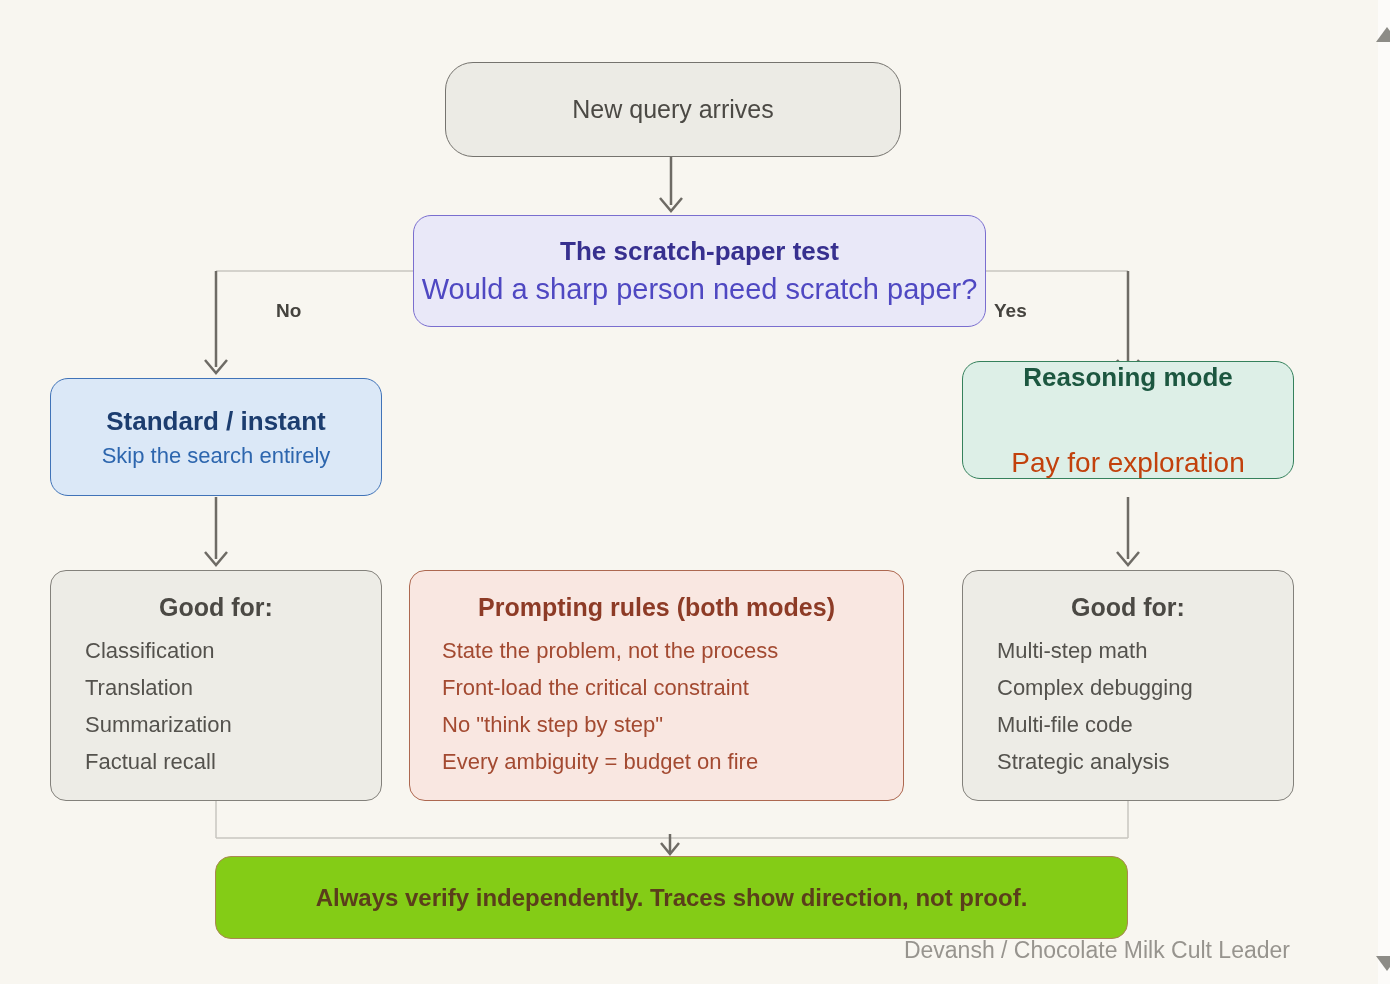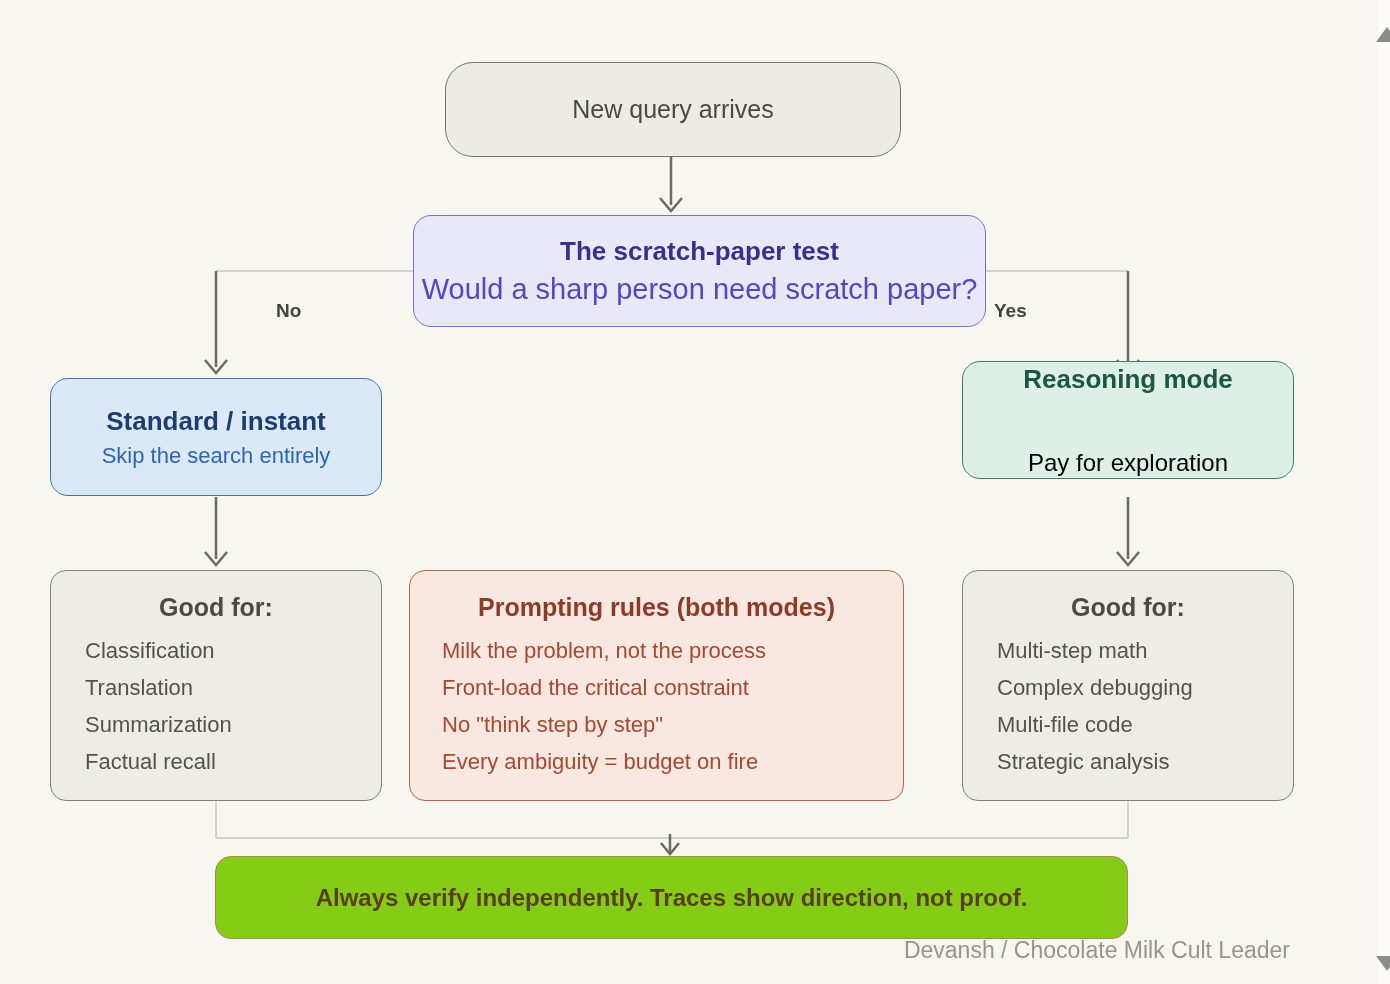--- a/index.html
+++ b/index.html
@@ -74,21 +74,21 @@
   #standard-node .title { font-size: 26px; color: #1c3d6f; margin-bottom: 6px; }
   #standard-node .subtitle { font-size: 22px; color: #2d66ae; }
 
   #reasoning-node {
     left: 962px; top: 361px; width: 332px; height: 118px;
     background: #ddefe7;
     border: 1.5px solid #35815c;
     border-radius: 18px;
   }
   #reasoning-node .title { font-size: 26px; color: #1c5740; margin-bottom: 6px; }
-  #reasoning-node .subtitle { font-size: 24px; color: #000000; margin-top: 48px; }
+  #reasoning-node .subtitle { font-size: 28px; color: #c2410c; margin-top: 48px; }
 
   .list-box {
     position: absolute;
     box-sizing: border-box;
     top: 570px;
     height: 231px;
     border-radius: 16px;
     padding-top: 22px;
   }
   .list-box .title {
@@ -219,21 +219,21 @@
   <div class="list-box" id="good-standard-node">
     <div class="title">Good for:</div>
     <div class="item">Classification</div>
     <div class="item">Translation</div>
     <div class="item">Summarization</div>
     <div class="item">Factual recall</div>
   </div>
 
   <div class="list-box" id="rules-node">
     <div class="title">Prompting rules (both modes)</div>
-    <div class="item">Milk the problem, not the process</div>
+    <div class="item">State the problem, not the process</div>
     <div class="item">Front-load the critical constraint</div>
     <div class="item">No "think step by step"</div>
     <div class="item">Every ambiguity = budget on fire</div>
   </div>
 
   <div class="list-box" id="good-reasoning-node">
     <div class="title">Good for:</div>
     <div class="item">Multi-step math</div>
     <div class="item">Complex debugging</div>
     <div class="item">Multi-file code</div>

